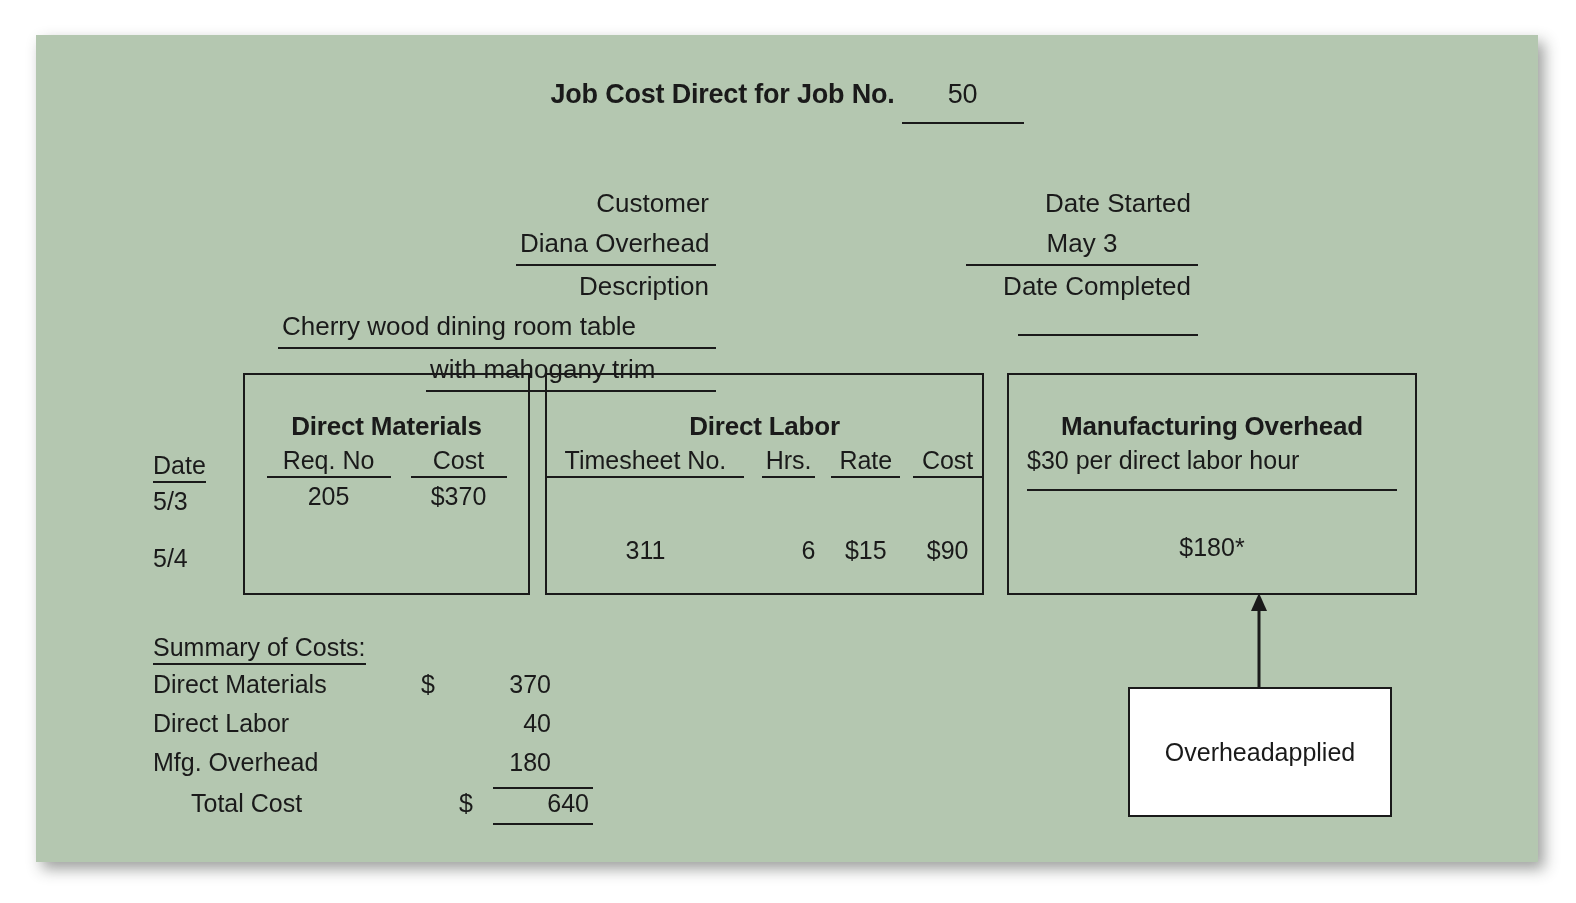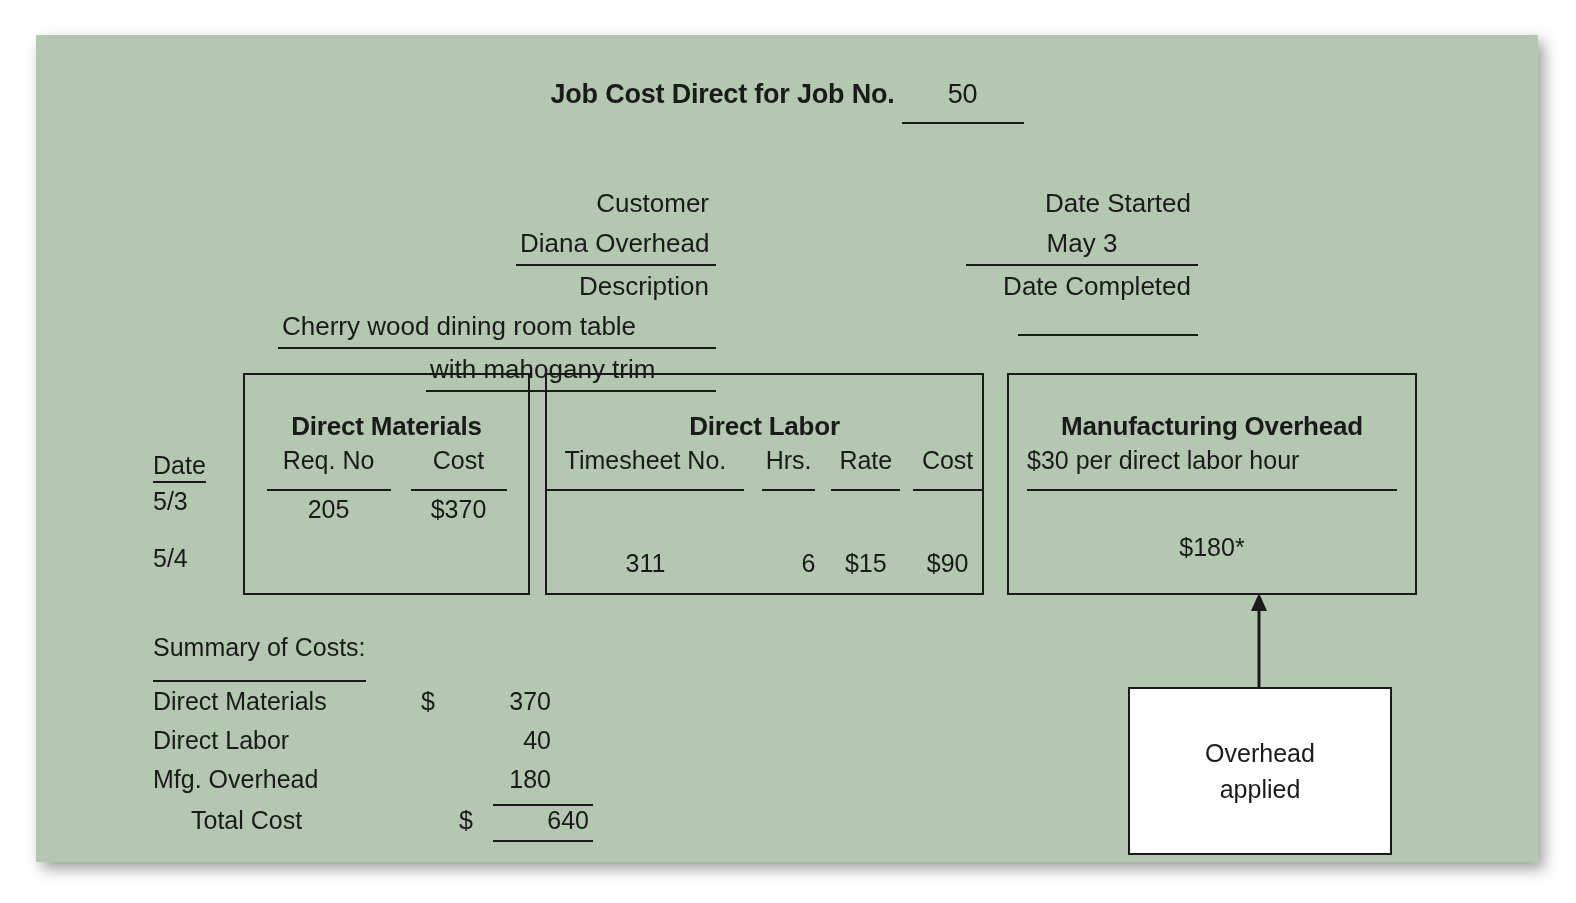--- a/index.html
+++ b/index.html
@@ -131,21 +131,21 @@
   
   .cols {
     display: flex;
     justify-content: center;
     font-size: 25px;
     margin-top: 4px;
   }
   .col-hd {
     border-bottom: 2.2px solid #1a1a1a;
     text-align: center;
-    padding-bottom: 14px;
+    padding-bottom: 1px;
     white-space: nowrap;
   }
   .cells {
     display: flex;
     justify-content: center;
     font-size: 25px;
     margin-top: 4px;
   }
   .cell { text-align: center; white-space: nowrap; }
 
@@ -178,21 +178,21 @@
   
   .summary {
     position: absolute;
     left: 117px;
     top: 598px;
     font-size: 25px;
   }
   .sum-title {
     display: inline-block;
     border-bottom: 2.2px solid #1a1a1a;
-    padding-bottom: 18px;
+    padding-bottom: 1px;
     margin-bottom: 5px;
   }
   .sum-row {
     display: flex;
     align-items: baseline;
     height: 39px;
   }
   .sum-label { width: 268px; white-space: nowrap; }
   .sum-cur   { width: 34px; text-align: left; }
   .sum-amt   { width: 96px; text-align: right; padding-right: 4px; }
@@ -202,26 +202,26 @@
     padding-bottom: 5px;
   }
   .indent { padding-left: 38px; }
 
   
   .callout {
     position: absolute;
     left: 1092px;
     top: 652px;
     width: 264px;
-    height: 168px;
+    height: 130px;
     background: #ffffff;
     border: 2.5px solid #1a1a1a;
     box-sizing: border-box;
     display: flex;
-    flex-direction: column;
+    flex-direction: row;
     align-items: center;
     justify-content: center;
     font-size: 25px;
     line-height: 36px;
     text-align: center;
   }
   .arrow-svg {
     position: absolute;
     left: 1200px;
     top: 558px;

